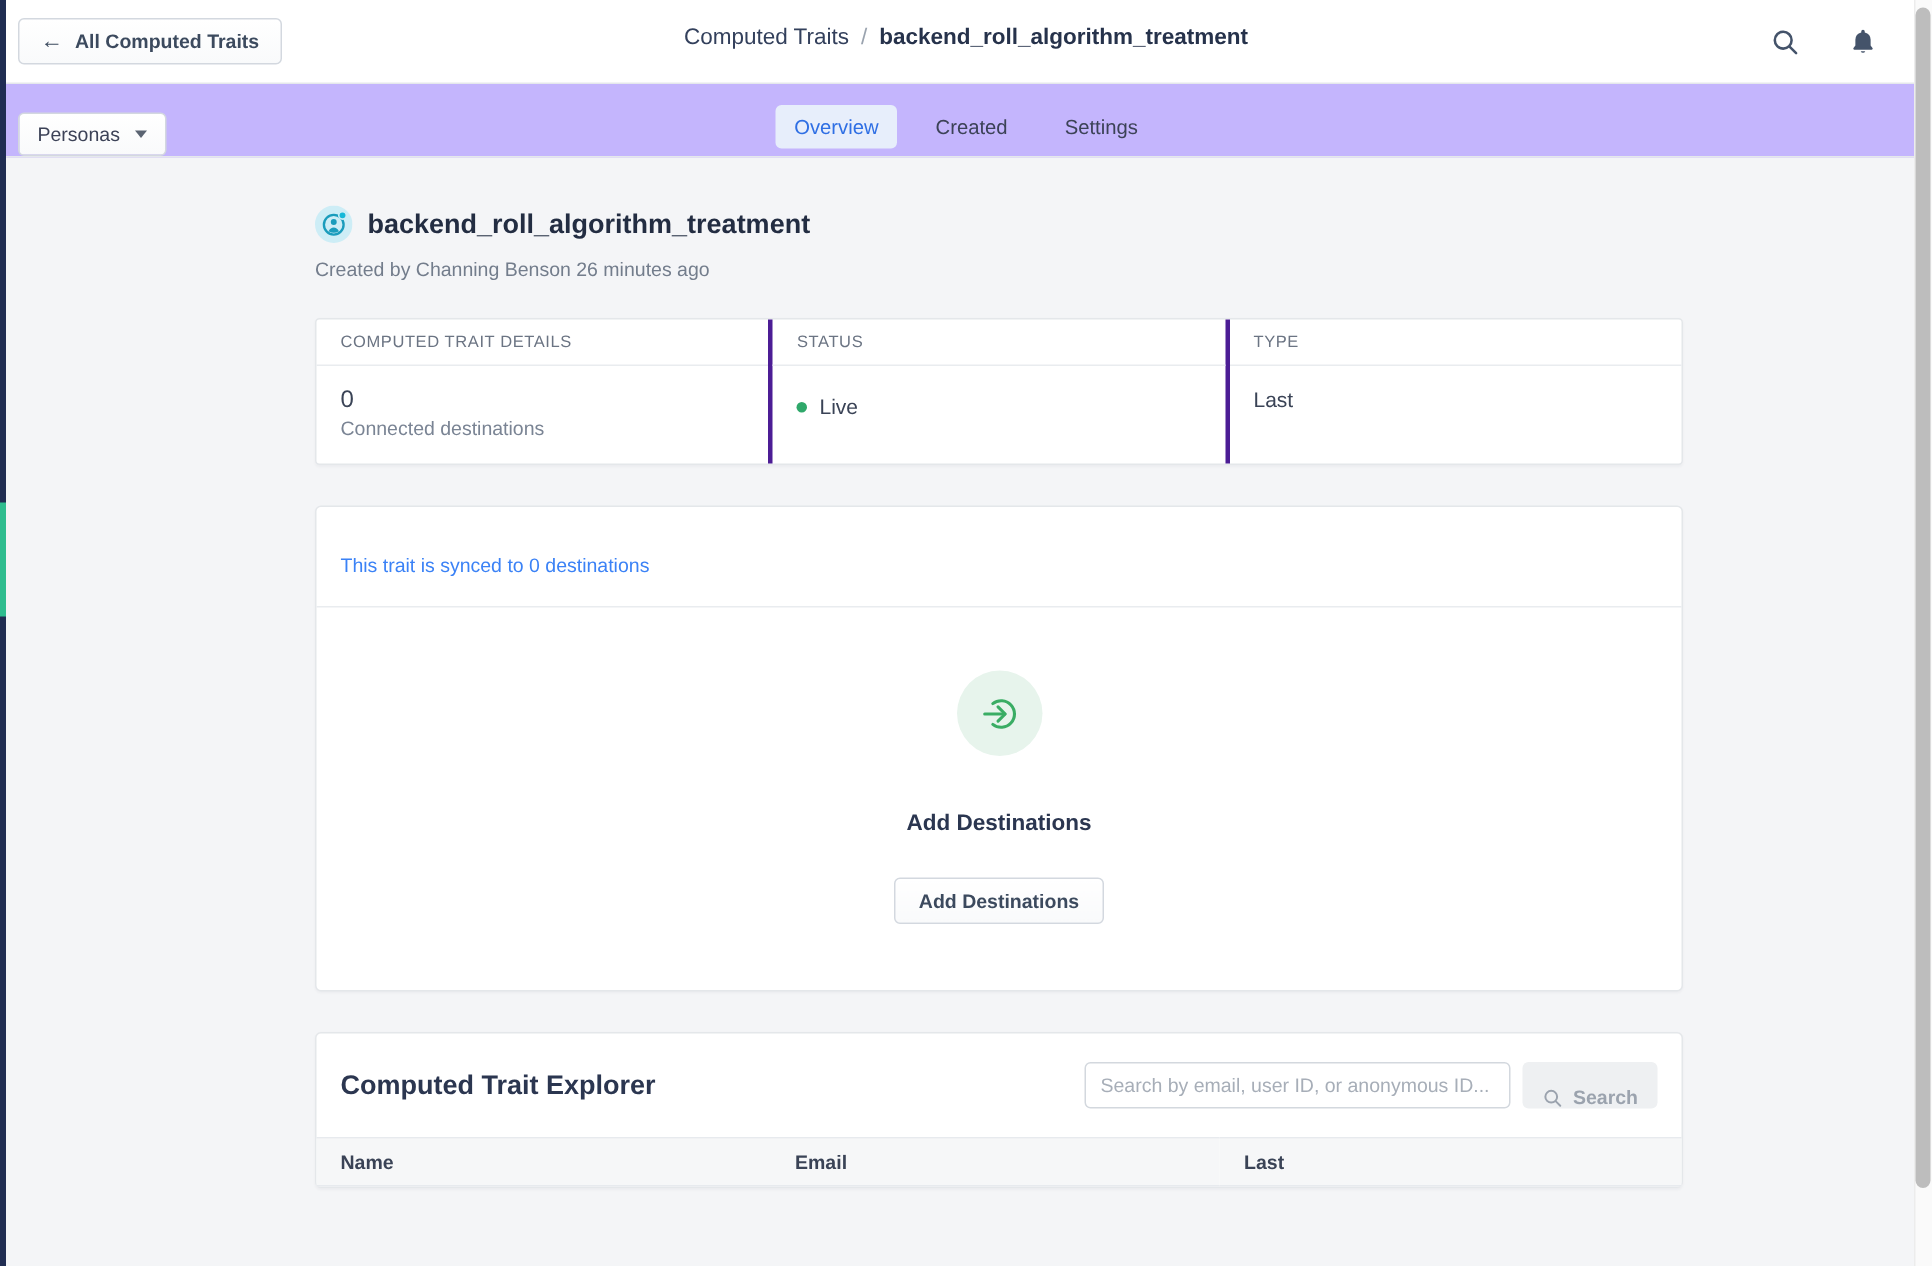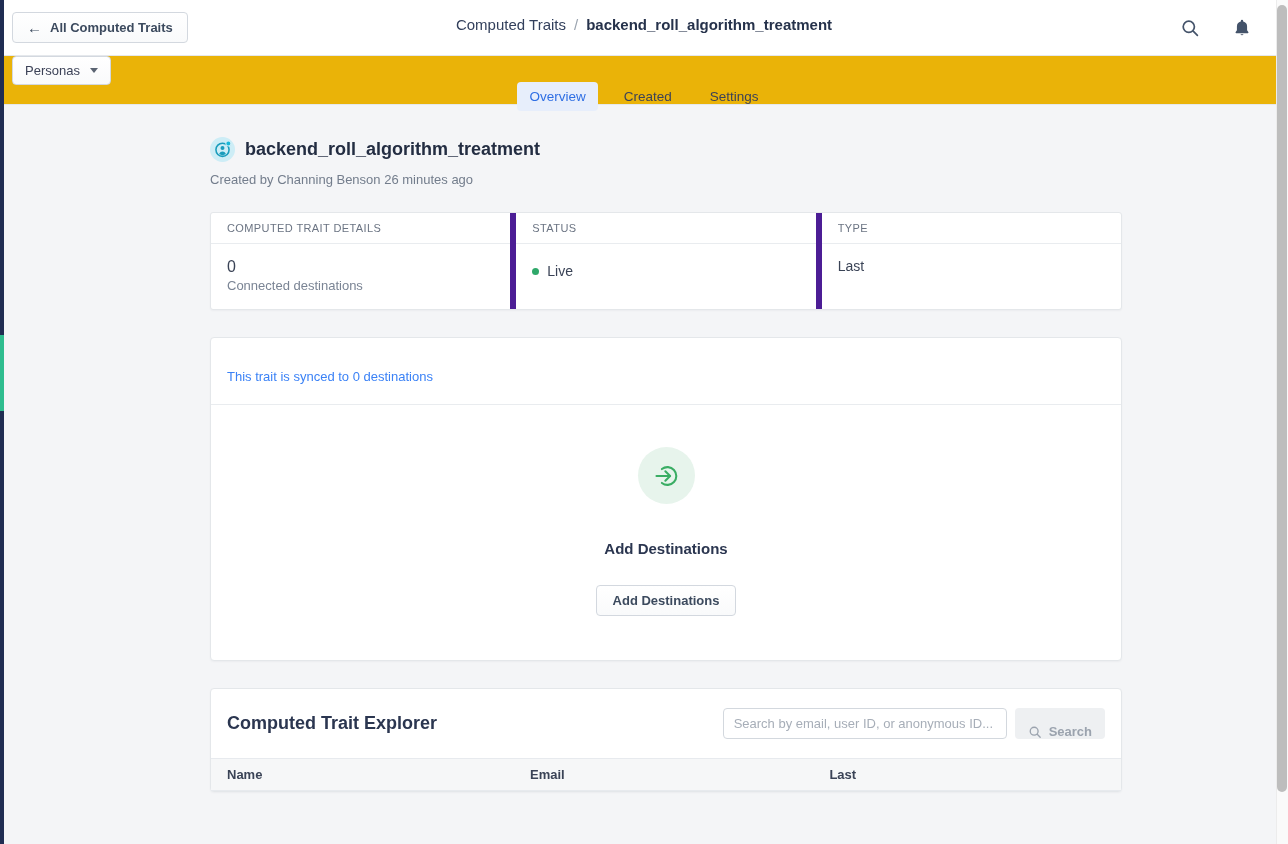--- a/index.html
+++ b/index.html
@@ -40,46 +40,46 @@
   .breadcrumb > * { pointer-events:auto; }
   .crumb-parent { color:#33405c; font-weight:normal; cursor:pointer; }
   .crumb-sep { color:#9aa3af; }
   .crumb-current { color:#26324b; font-weight:bold; }
   .topbar-icons { margin-left:auto; display:flex; align-items:center; gap:32px; color:#44536a; }
   .icon-btn { width:20px; height:20px; cursor:pointer; display:inline-flex; }
   .icon-btn svg { width:100%; height:100%; }
 
   
   .subnav {
-    height:49px; background:#eab308; border-bottom:1px solid #e5e8ec;
-    display:flex; align-items:flex-start; padding:0 12px; position:relative;
+    height:49px; background:#c4b5fd; border-bottom:1px solid #e5e8ec;
+    display:flex; align-items:flex-end; padding:0 12px; position:relative;
   }
   .personas-btn { padding:6px 12px; font-weight:normal; color:#3c4257; }
   .caret { display:inline-block; width:0; height:0; border-left:4px solid transparent; border-right:4px solid transparent; border-top:5px solid #5b6472; margin-left:2px; }
   .tabs {
-    position:absolute; left:0; right:0; top:16px; height:49px;
+    position:absolute; left:0; right:0; top:4px; height:49px;
     display:flex; align-items:center; justify-content:center; gap:14px; pointer-events:none;
   }
   .tab { pointer-events:auto; font-size:13.5px; color:#3c4257; padding:7px 12px; border-radius:4px; cursor:pointer; }
   .tab.active { color:var(--accent,#2f6fe4); background:var(--accent-bg,#e7eefb); }
 
   
   .content { margin-left:210px; width:912px; padding-top:32px; }
 
   .trait-head { display:flex; align-items:center; gap:10px; }
   .trait-icon { width:25px; height:25px; flex:0 0 auto; }
   .trait-title { font-size:18px; font-weight:bold; color:#232d42; }
   .created-by { margin-top:10px; font-size:13px; color:#737d8c; }
 
   
   .details-table {
     margin-top:25px; background:#fff; border:1px solid #e4e7ea; border-radius:3px;
     display:flex; box-shadow:0 1px 2px rgba(20,30,60,.04);
   }
-  .details-col { flex:1; border-right:6px solid #4c1d95; }
+  .details-col { flex:1; border-right:3px solid #4c1d95; }
   .details-col:last-child { border-right:none; }
   .details-col .th {
     font-size:11px; letter-spacing:.4px; color:#6b7483; font-weight:normal;
     padding:9px 16px; border-bottom:1px solid #e9ecef; text-transform:uppercase;
   }
   .details-col .td { padding:14px 16px 16px; min-height:56px; }
   .big-num { font-size:16px; color:#3a4356; }
   .sub-label { font-size:13px; color:#7a8494; margin-top:2px; }
   .status-cell { display:flex; align-items:center; gap:8px; font-size:14px; color:#3a4356; padding-top:20px; }
   .live-dot { width:7px; height:7px; border-radius:50%; background:var(--live,#2fa86a); }

